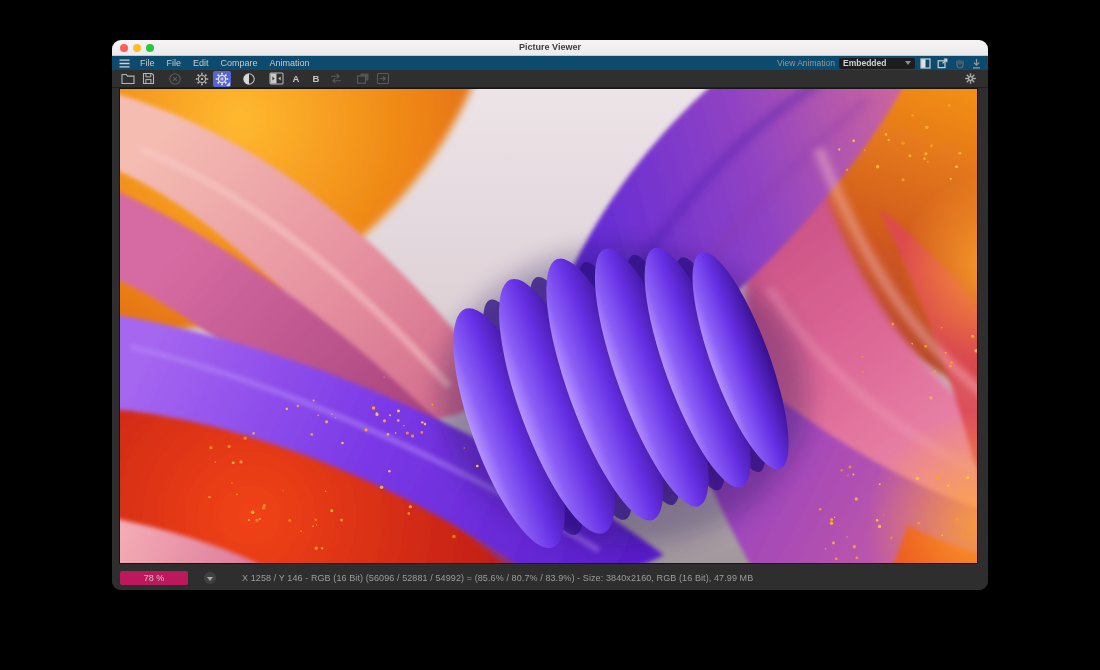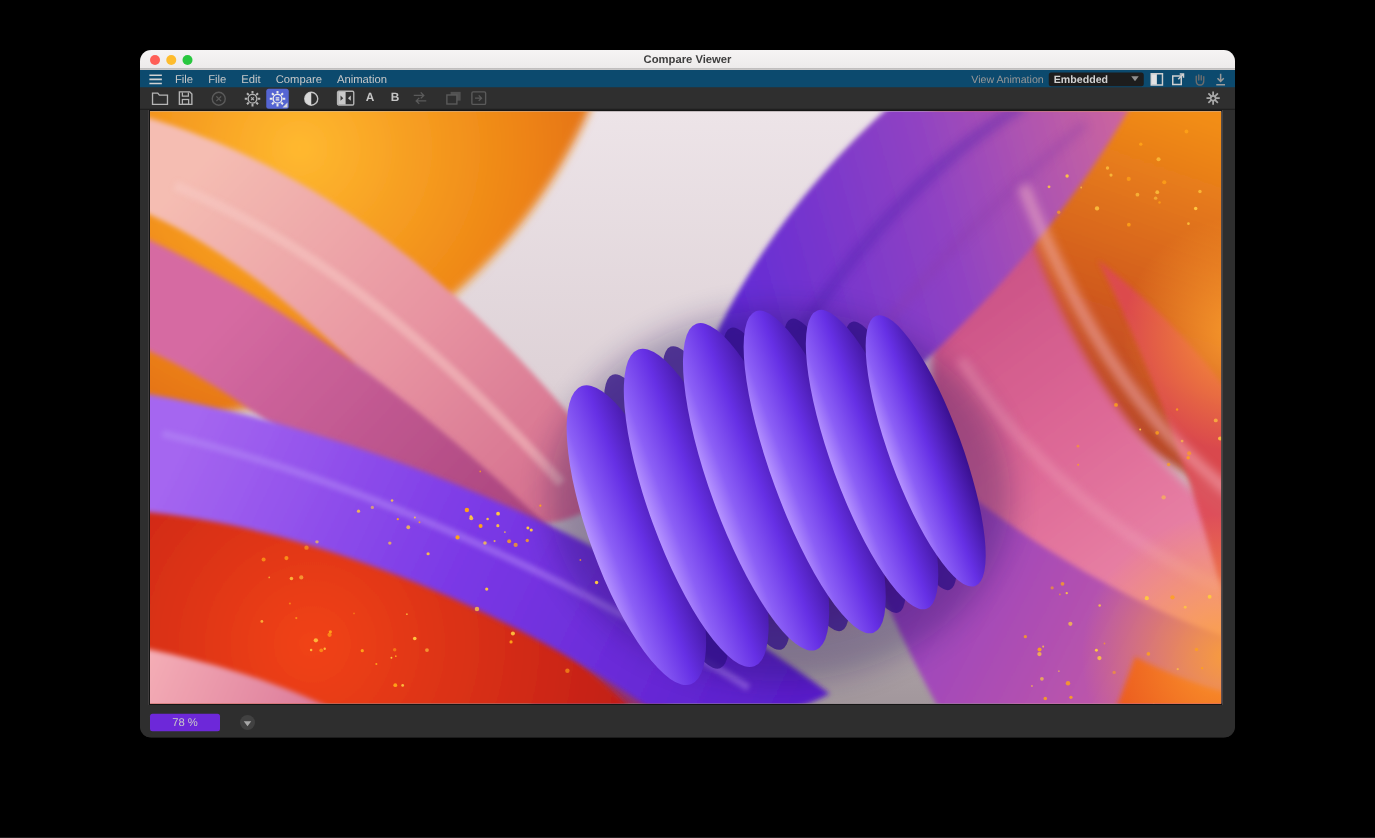--- a/index.html
+++ b/index.html
@@ -47,40 +47,40 @@
 
   
   .viewport-frame { flex:1 1 auto; min-height:0; padding:0 10px 2px 7px; background:#2e2e2e; }
   .viewport { width:100%; height:100%; border:1px solid #161616; position:relative;
               overflow:hidden; background:#b9adb1; }
   svg.art { position:absolute; inset:0; width:100%; height:100%; display:block; }
 
   
   .statusbar { height:24px; flex:0 0 auto; background:#2e2e2e; display:flex; align-items:center;
                padding:0 8px; font-size:9px; }
-  .zoom-field { width:56px; height:14px; background:#6d28d9; border-radius:2px; color:#c9c9c9;
+  .zoom-field { width:68px; height:14px; background:#be185d; border-radius:2px; color:#c9c9c9;
                 display:flex; align-items:center; justify-content:center; }
   .zoom-drop { margin-left:16px; width:12px; height:12px; border-radius:50%; background:#414141;
                display:flex; align-items:center; justify-content:center; }
   .zoom-drop .caret { margin:2px 0 0 0; border-top-color:#a8a8a8; }
   .status-text { margin-left:26px; color:#9c9c9c; white-space:nowrap; letter-spacing:.1px; }
 </style>
 </head>
 <body>
 
 <div class="stage">
   <div class="window">
 
     <div class="titlebar">
       <div class="lights">
         <div class="light" style="background:#ff5f57"></div>
         <div class="light" style="background:#febc2e"></div>
         <div class="light" style="background:#29c73f"></div>
       </div>
-      <div class="title">Compare Viewer</div>
+      <div class="title">Picture Viewer</div>
     </div>
 
     <div class="menubar">
       <div class="hamburger">
         <svg width="11" height="9" viewBox="0 0 11 9">
           <path d="M0.5 1.2 h10 M0.5 4.5 h10 M0.5 7.8 h10" stroke="#d2d2d2" stroke-width="1.3"></path>
         </svg>
       </div>
       <span class="menu-item">File</span>
       <span class="menu-item">File</span>
@@ -455,16 +455,17 @@
             </g>
         </svg>
       </div>
     </div>
 
     <div class="statusbar">
       <div class="zoom-field">78 %</div>
       <div class="zoom-drop">
         <span class="caret"></span>
       </div>
+      <div class="status-text">X 1258 / Y 146 - RGB (16 Bit) (56096 / 52881 / 54992) = (85.6% / 80.7% / 83.9%) - Size: 3840x2160, RGB (16 Bit), 47.99 MB</div>
     </div>
 
   </div>
 </div>
 
 </body></html>

